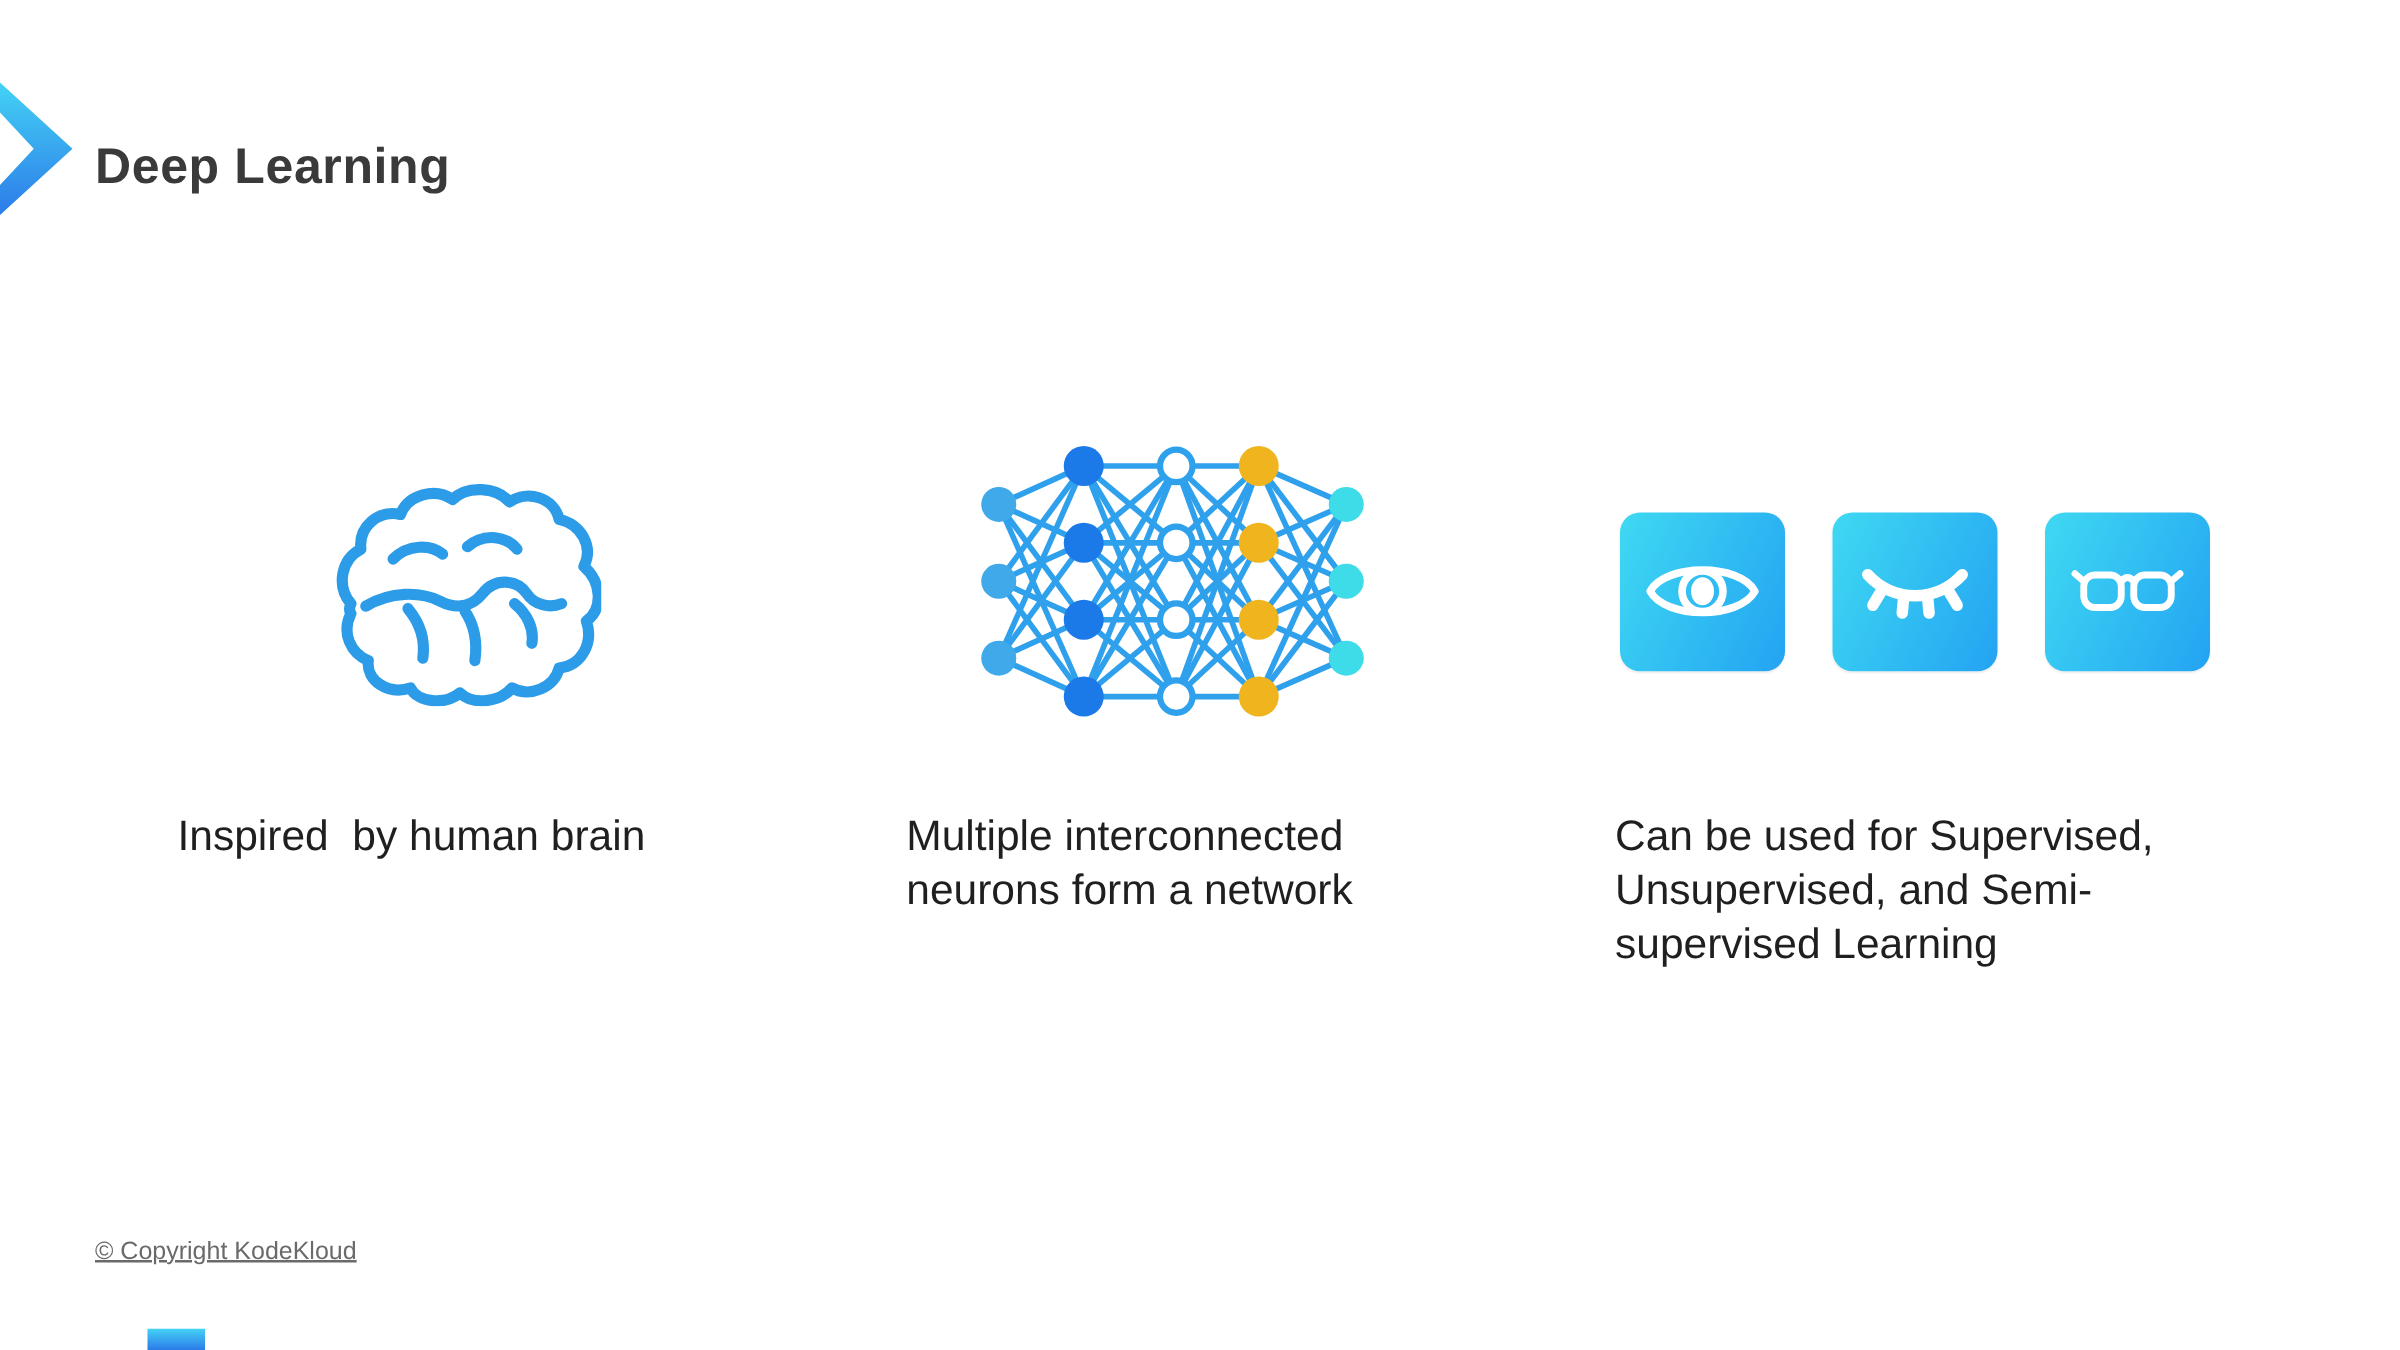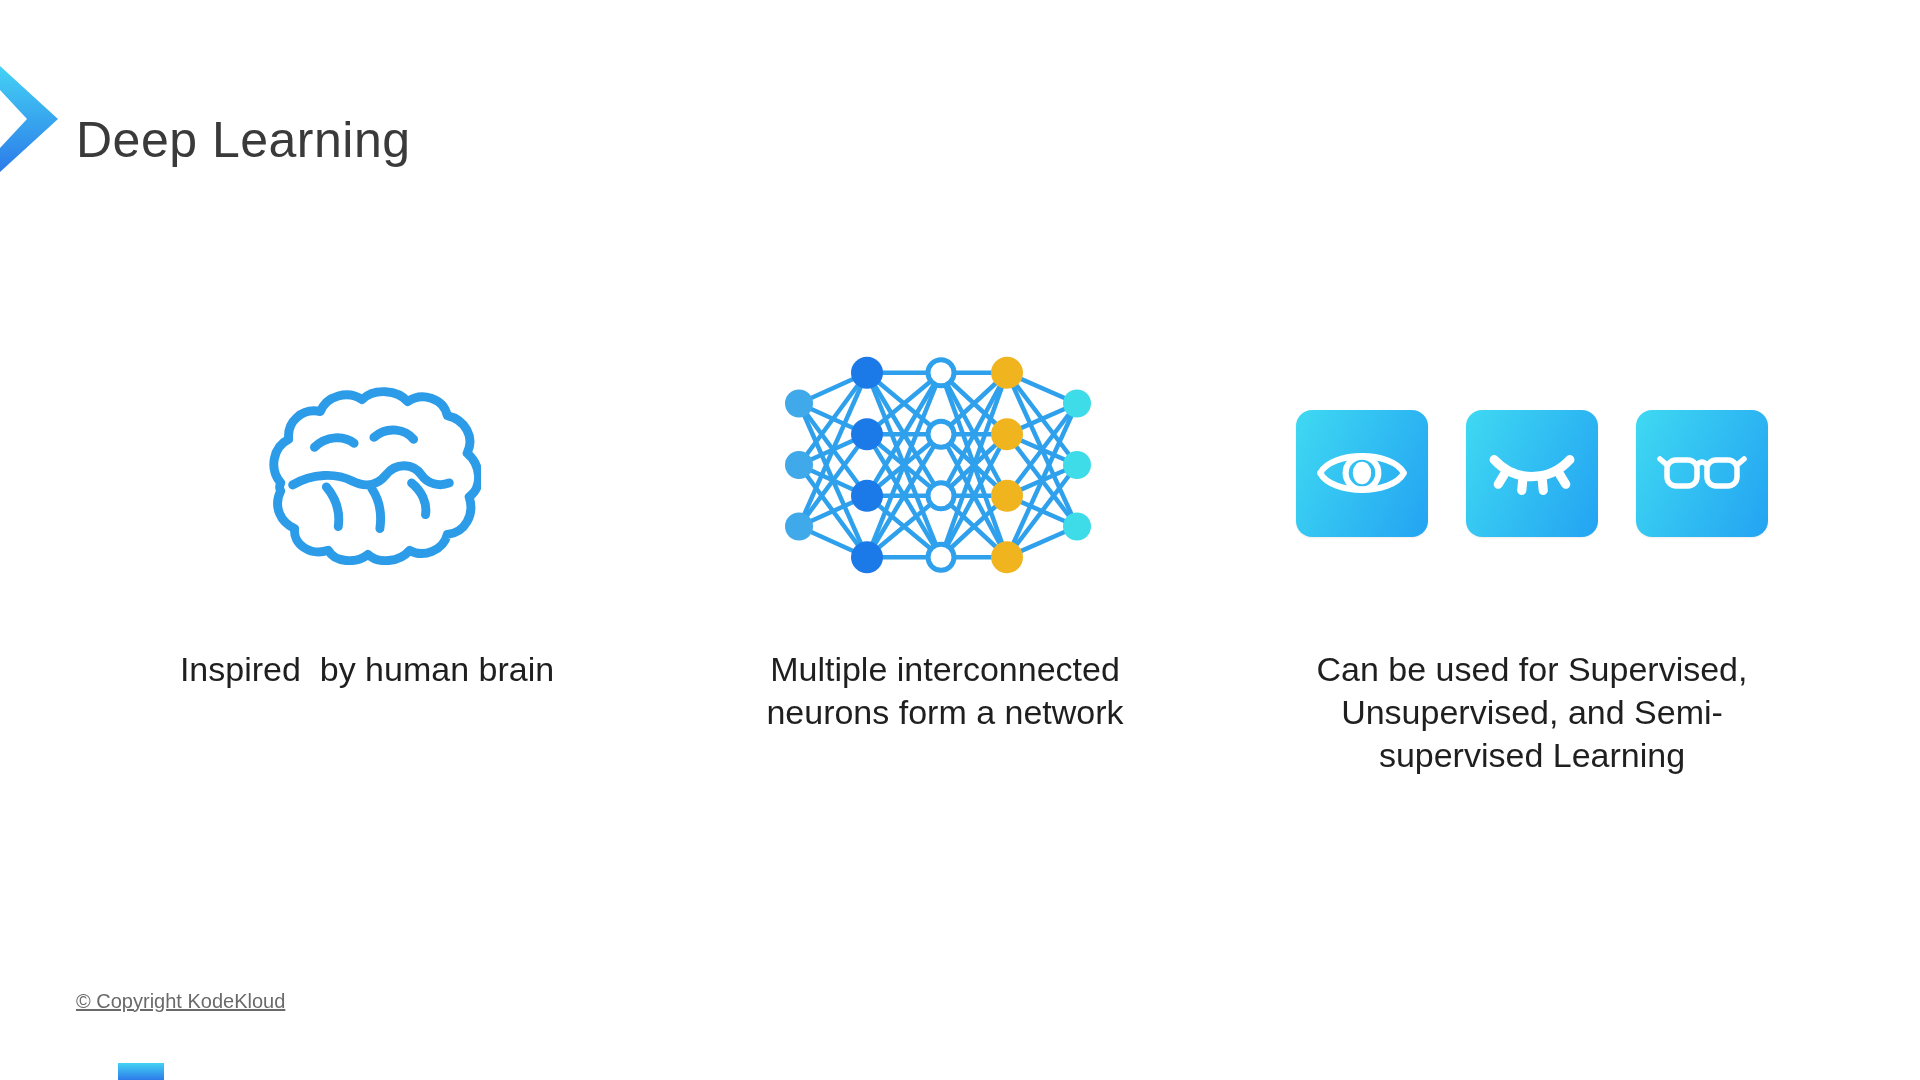--- a/index.html
+++ b/index.html
@@ -6,36 +6,36 @@
   body{
     width:1920px;height:1080px;position:relative;overflow:hidden;
     background:#ffffff;
     font-family:"Liberation Sans", sans-serif;
   }
   .chevron{
     position:absolute;left:0;top:64px;width:60px;height:112px;
   }
   .title{
     position:absolute;left:76px;top:70px;
-    font-size:50px;line-height:72px;font-weight:400;
+    font-size:40px;line-height:72px;font-weight:700;
     color:var(--title_color);
     letter-spacing:0.5px;
     white-space:nowrap;
   }
   .column{position:absolute;top:340px;}
   .col-1{left:142px;width:450px;}
   .col-2{left:725px;width:440px;}
   .col-3{left:1292px;width:480px;}
   .icon-area{
     position:absolute;left:0;right:0;top:0;height:250px;
     display:flex;align-items:center;justify-content:center;
   }
   .caption{
     position:absolute;left:0;right:0;top:308px;
-    text-align:center;
+    text-align:left;
     font-size:34px;line-height:43px;
     color:var(--text_color);
     white-space:pre-wrap;
   }
   .brain-svg{width:228px;height:180px;margin-top:20px;}
   .brain-svg path{fill:none;stroke:var(--accent_blue);stroke-width:9;stroke-linecap:round;stroke-linejoin:round;}
   .net-svg{width:330px;height:230px;}
   .tiles{display:flex;gap:38px;margin-top:16px;}
   .tile{
     width:132px;height:127px;border-radius:16px;

